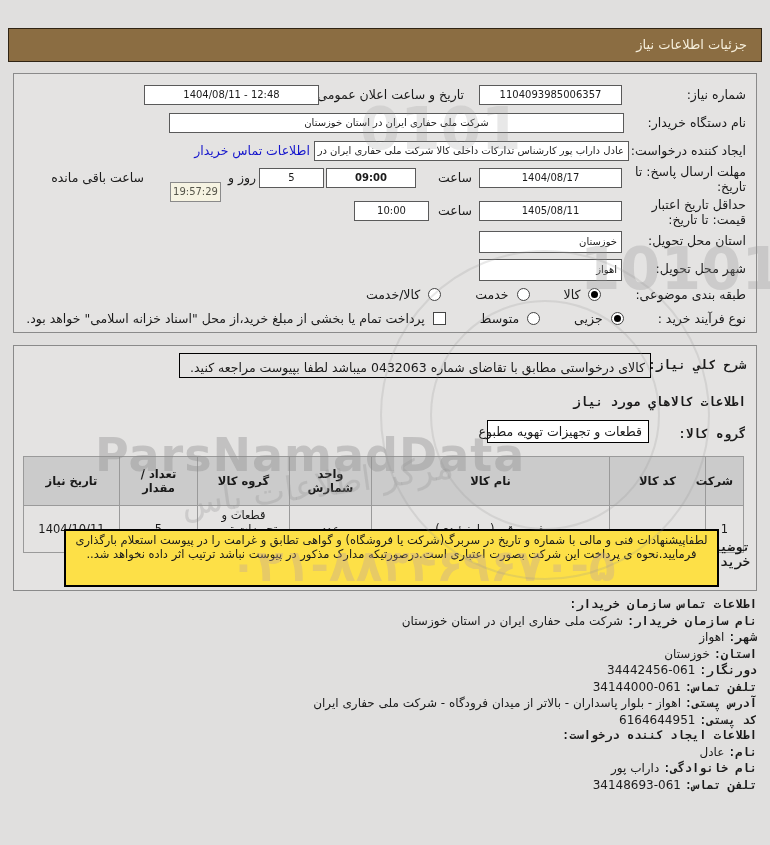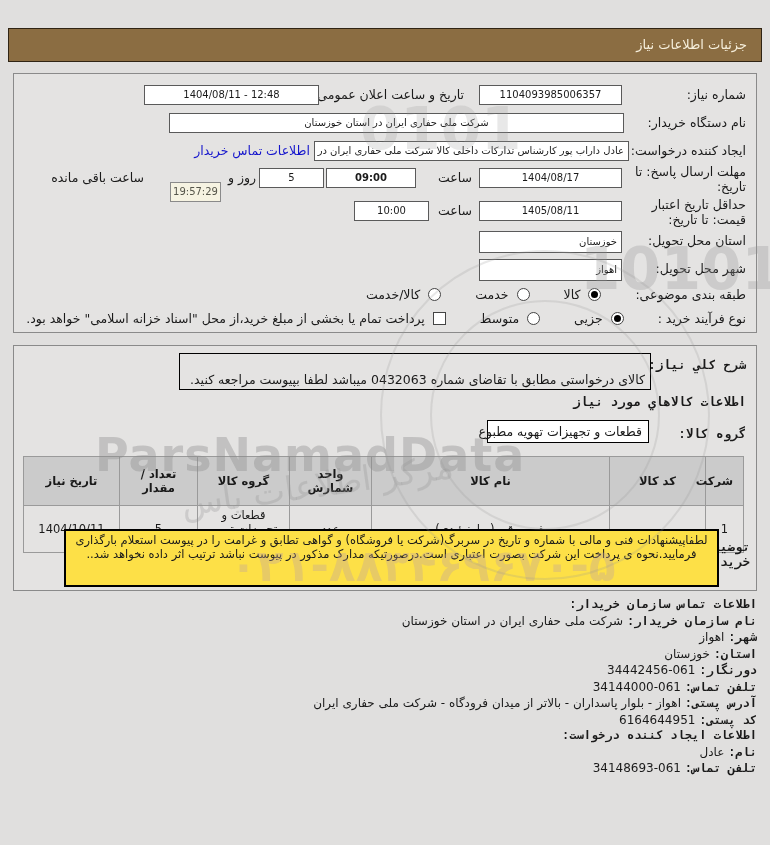--- a/index.html
+++ b/index.html
@@ -57,21 +57,21 @@
   .checkbox {
     display:inline-block; width:13px; height:13px;
     background:#fff; border:1px solid #444; vertical-align:-2px;
   }
   .optrow { position:absolute; display:flex; align-items:center; gap:8px; white-space:nowrap; }
   .optgap { margin-right:18px; }
 
   
   .descbox {
     position:absolute; border:1px solid #000; background:#e4e3e2;
-    padding:18px 5px 2px 3px; text-align:right; white-space:nowrap; overflow:hidden;
+    padding:6px 5px 2px 3px; text-align:right; white-space:nowrap; overflow:hidden;
   }
   .groupbox {
     position:absolute; border:1px solid #000; background:#fff;
     padding:3px 6px; text-align:center; white-space:nowrap;
   }
 
   
   table.items {
     position:absolute; right:12px; top:110px; width:720px;
     border-collapse:collapse; table-layout:fixed; font-size:11.5px;
@@ -273,16 +273,20 @@
     <span class="ltr">6164644951</span>
   </div>
 
   <div class="row bold">اطلاعات ایجاد کننده درخواست:</div>
 
   <div class="row">
     <span class="bold">نام:</span>
     <span>عادل</span>
   </div>
   <div class="row">
+    <span class="bold">نام خانوادگی:</span>
+    <span>داراب پور</span>
+  </div>
+  <div class="row">
     <span class="bold">تلفن تماس:</span>
     <span class="ltr">34148693-061</span>
   </div>
 </div>
 
 </body></html>

